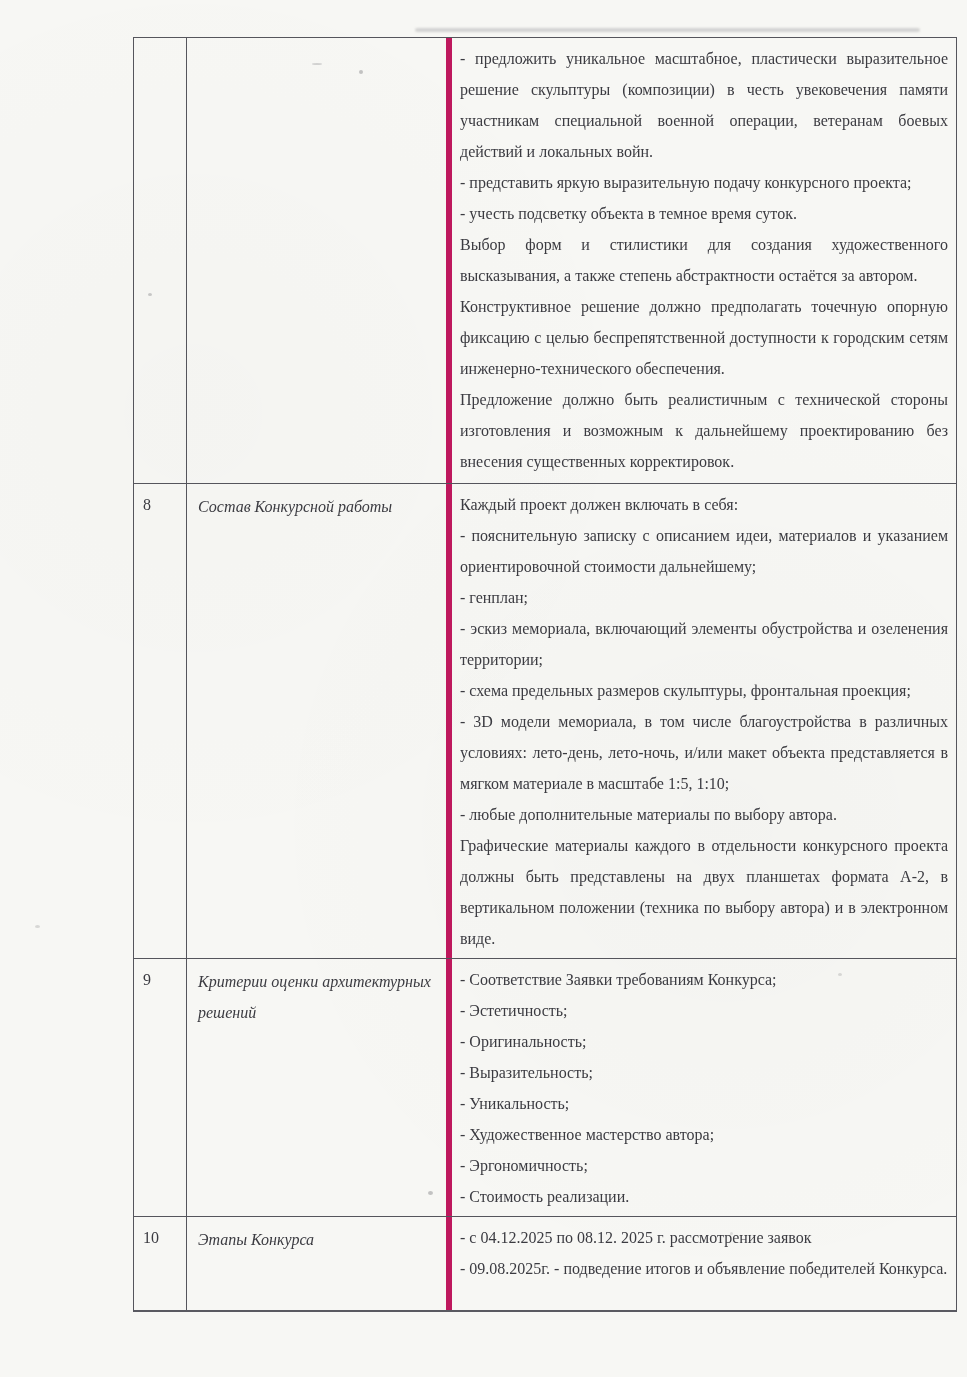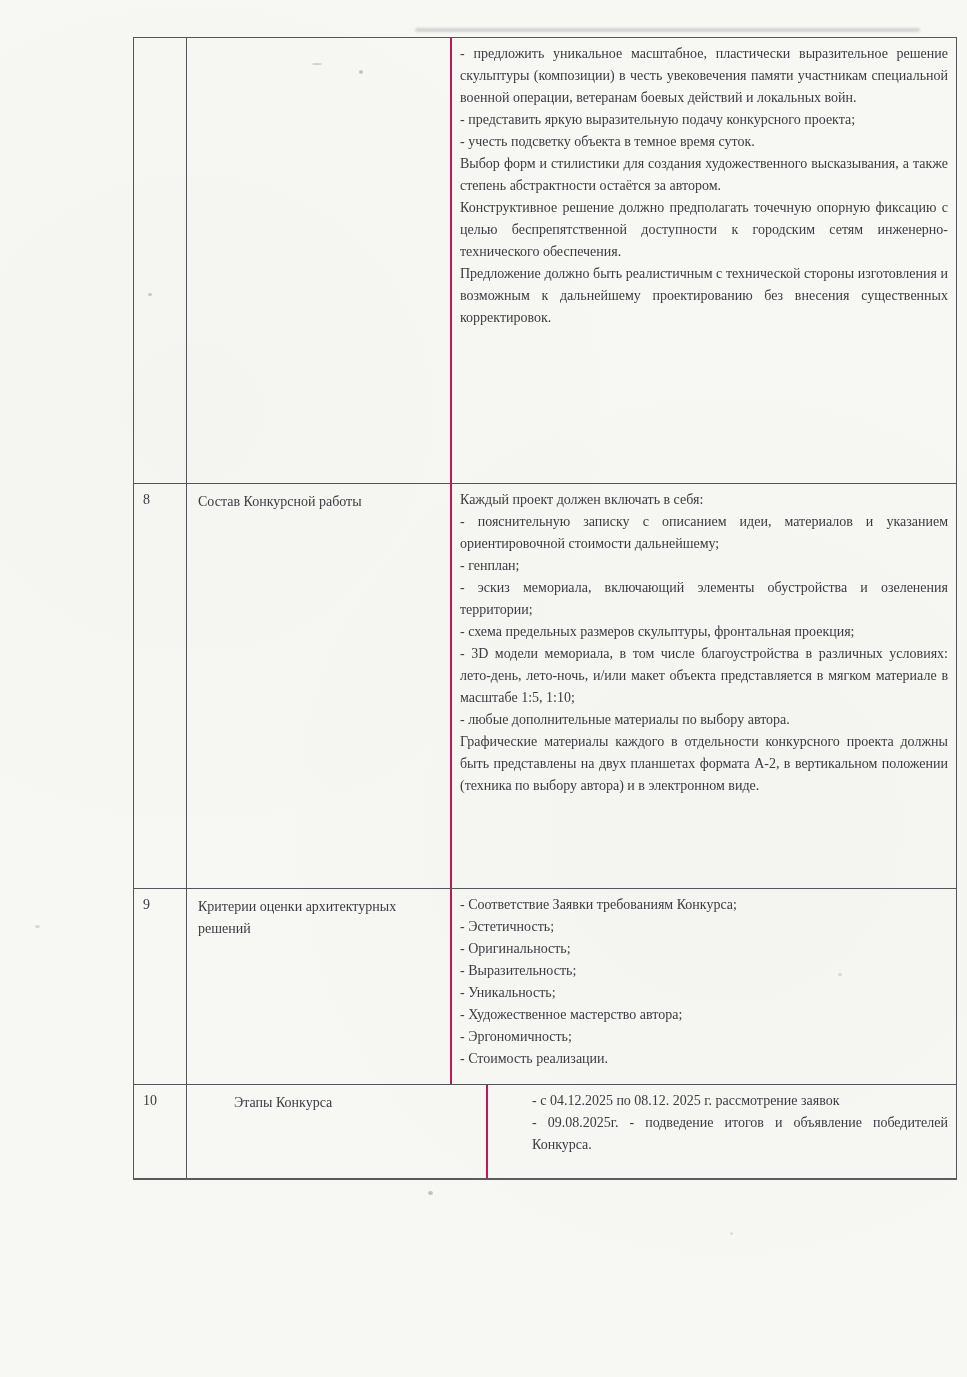--- a/index.html
+++ b/index.html
@@ -38,38 +38,39 @@
   .t-row {
     display: flex;
     align-items: stretch;
   }
   .t-row + .t-row {
     border-top: 1px solid #55555c;
   }
   .t-row.r0 { min-height: 445px; }
   .t-row.r1 { min-height: 404px; }
   .t-row.r2 { min-height: 195px; }
-  .t-row.r3 { min-height: 93px; gap: 36px; }
+  .t-row.r3 { min-height: 93px; }
 
   .cell {
     box-sizing: border-box;
-    font-size: 14px;
-    line-height: 22px;
+    font-size: 16px;
+    line-height: 31px;
   }
   .cell-num {
     width: 53px;
     flex: 0 0 53px;
     border-right: 1px solid #55555c;
     padding: 5px 4px 4px 9px;
   }
   .cell-label {
     width: 265px;
     flex: 0 0 265px;
-    border-right: 2px solid #be185d;
+    border-right: 6px solid #be185d;
     padding: 7px 8px 4px 11px;
+    font-style: italic;
   }
   .cell-content {
     flex: 1 1 auto;
     padding: 5px 8px 4px 8px;
   }
   .cell-content p,
   .cell-label p,
   .cell-num p {
     margin: 0;
   }

